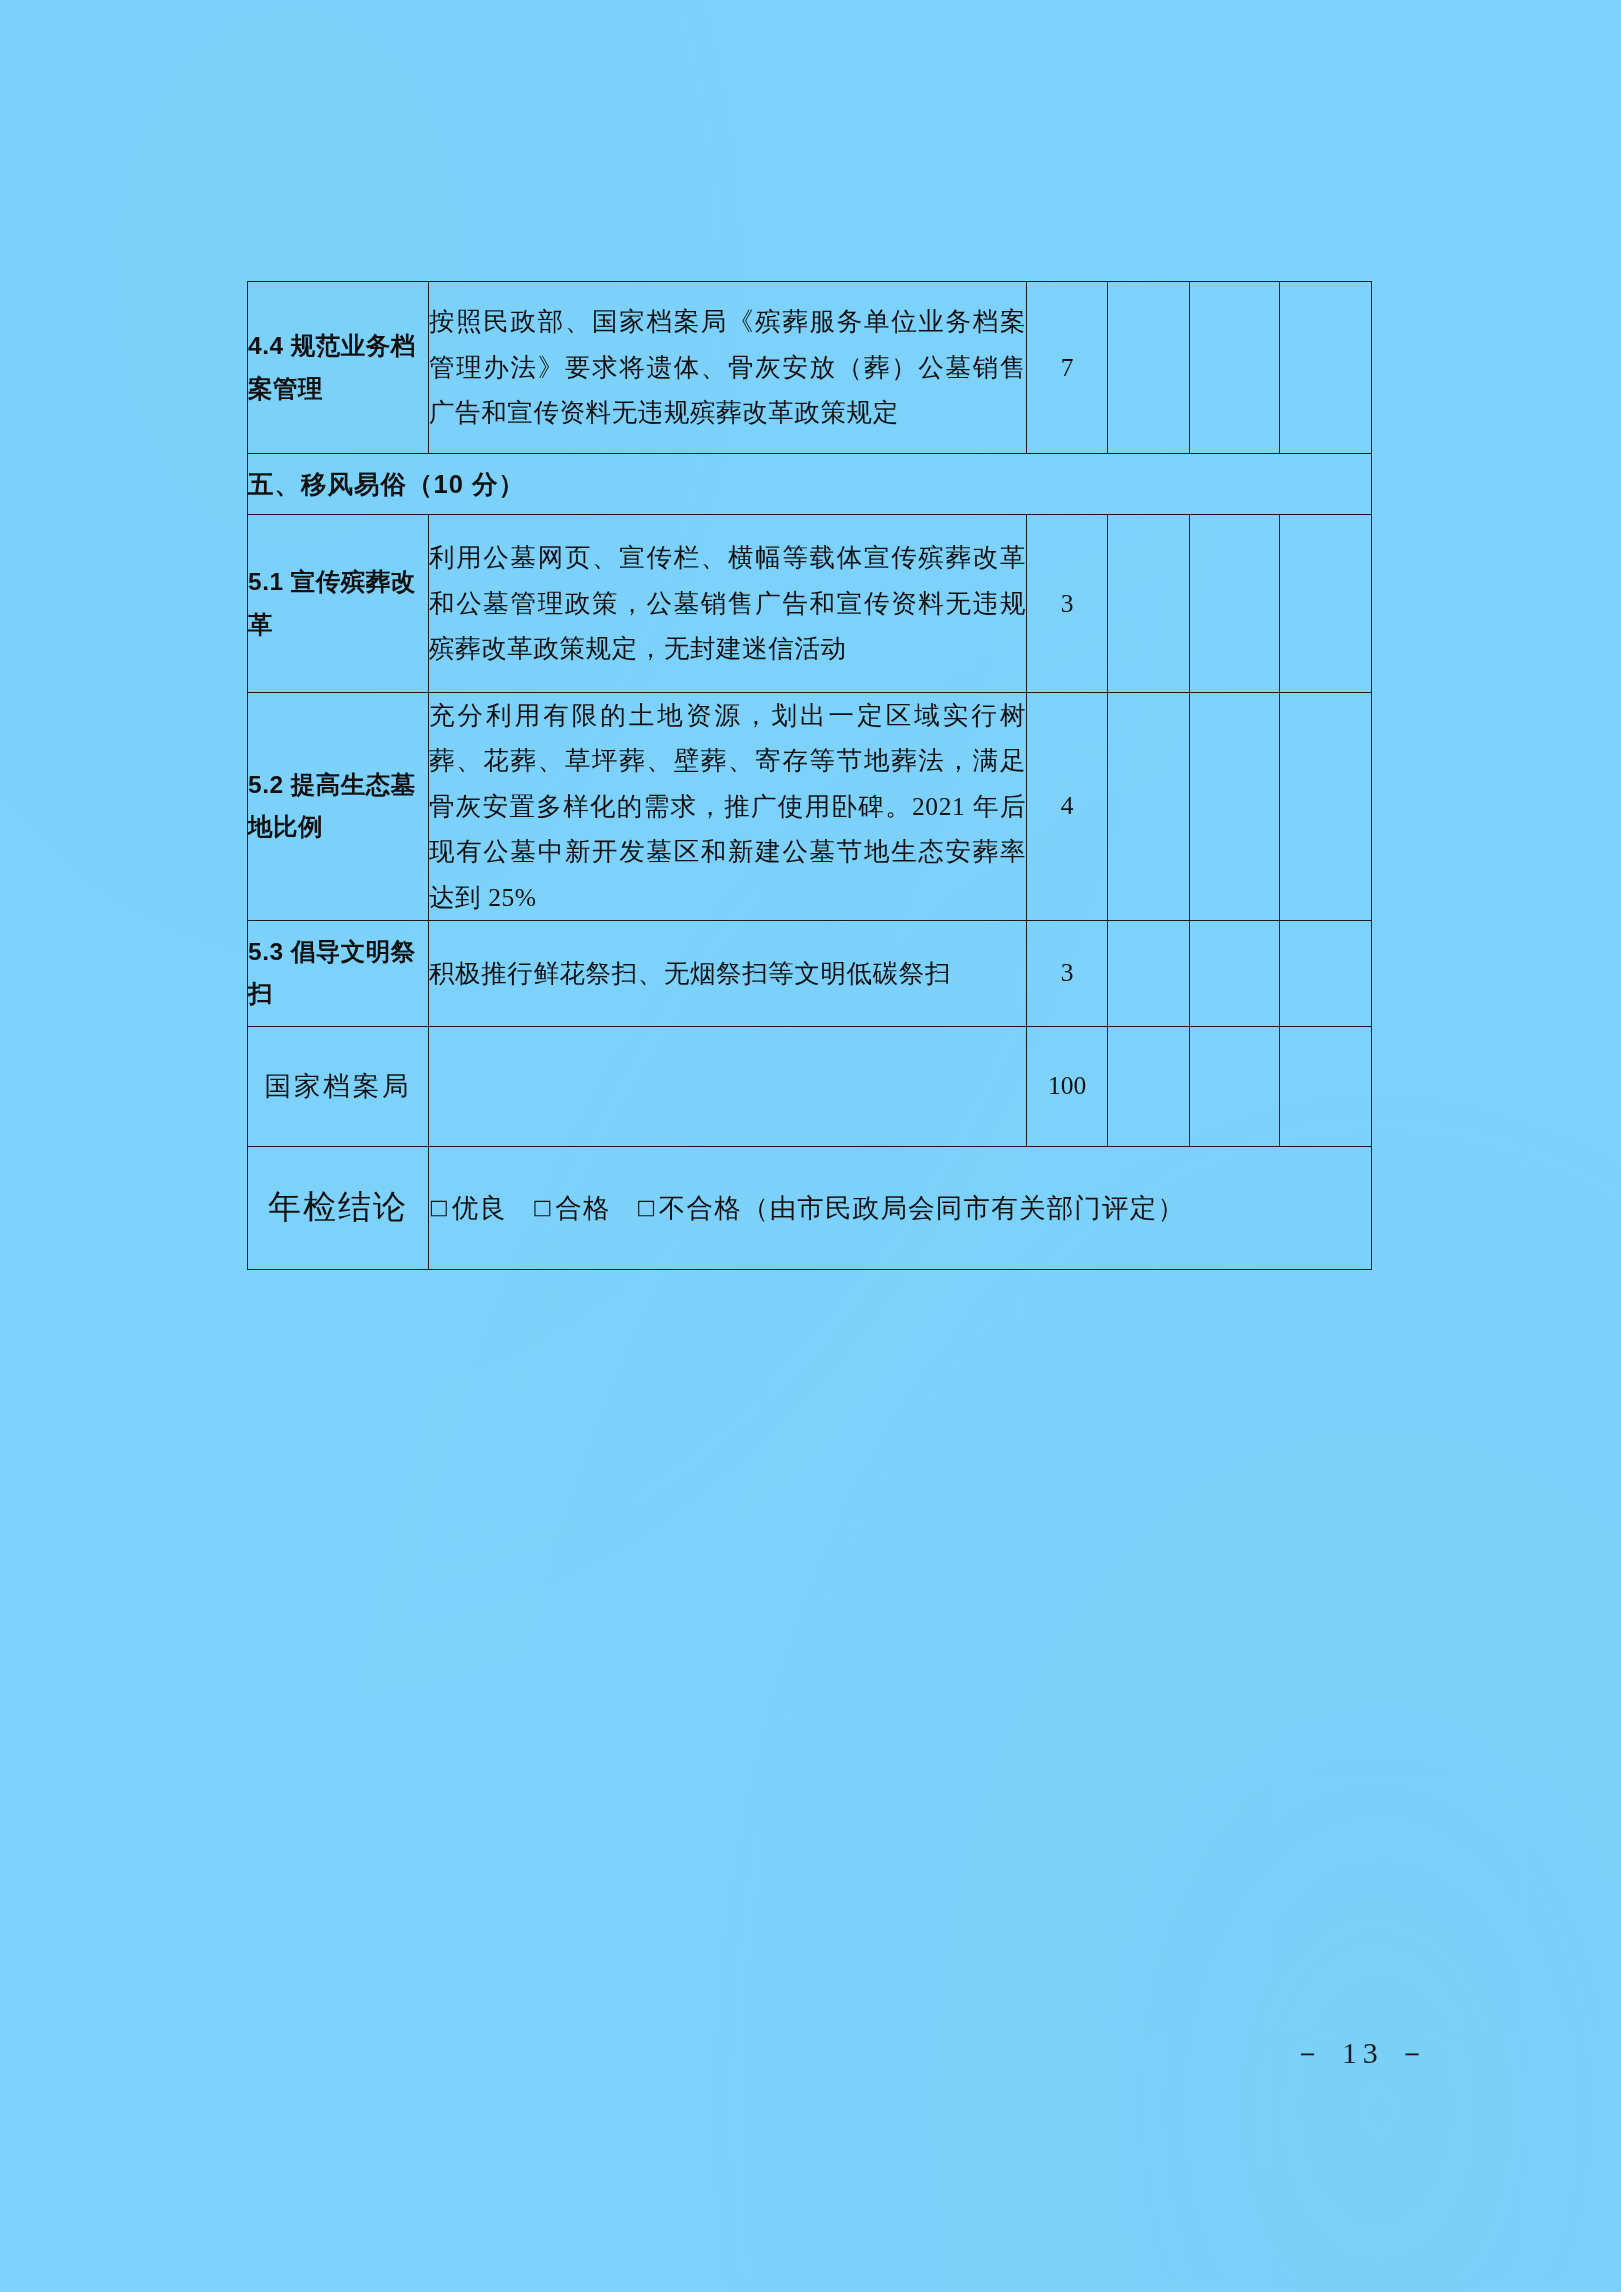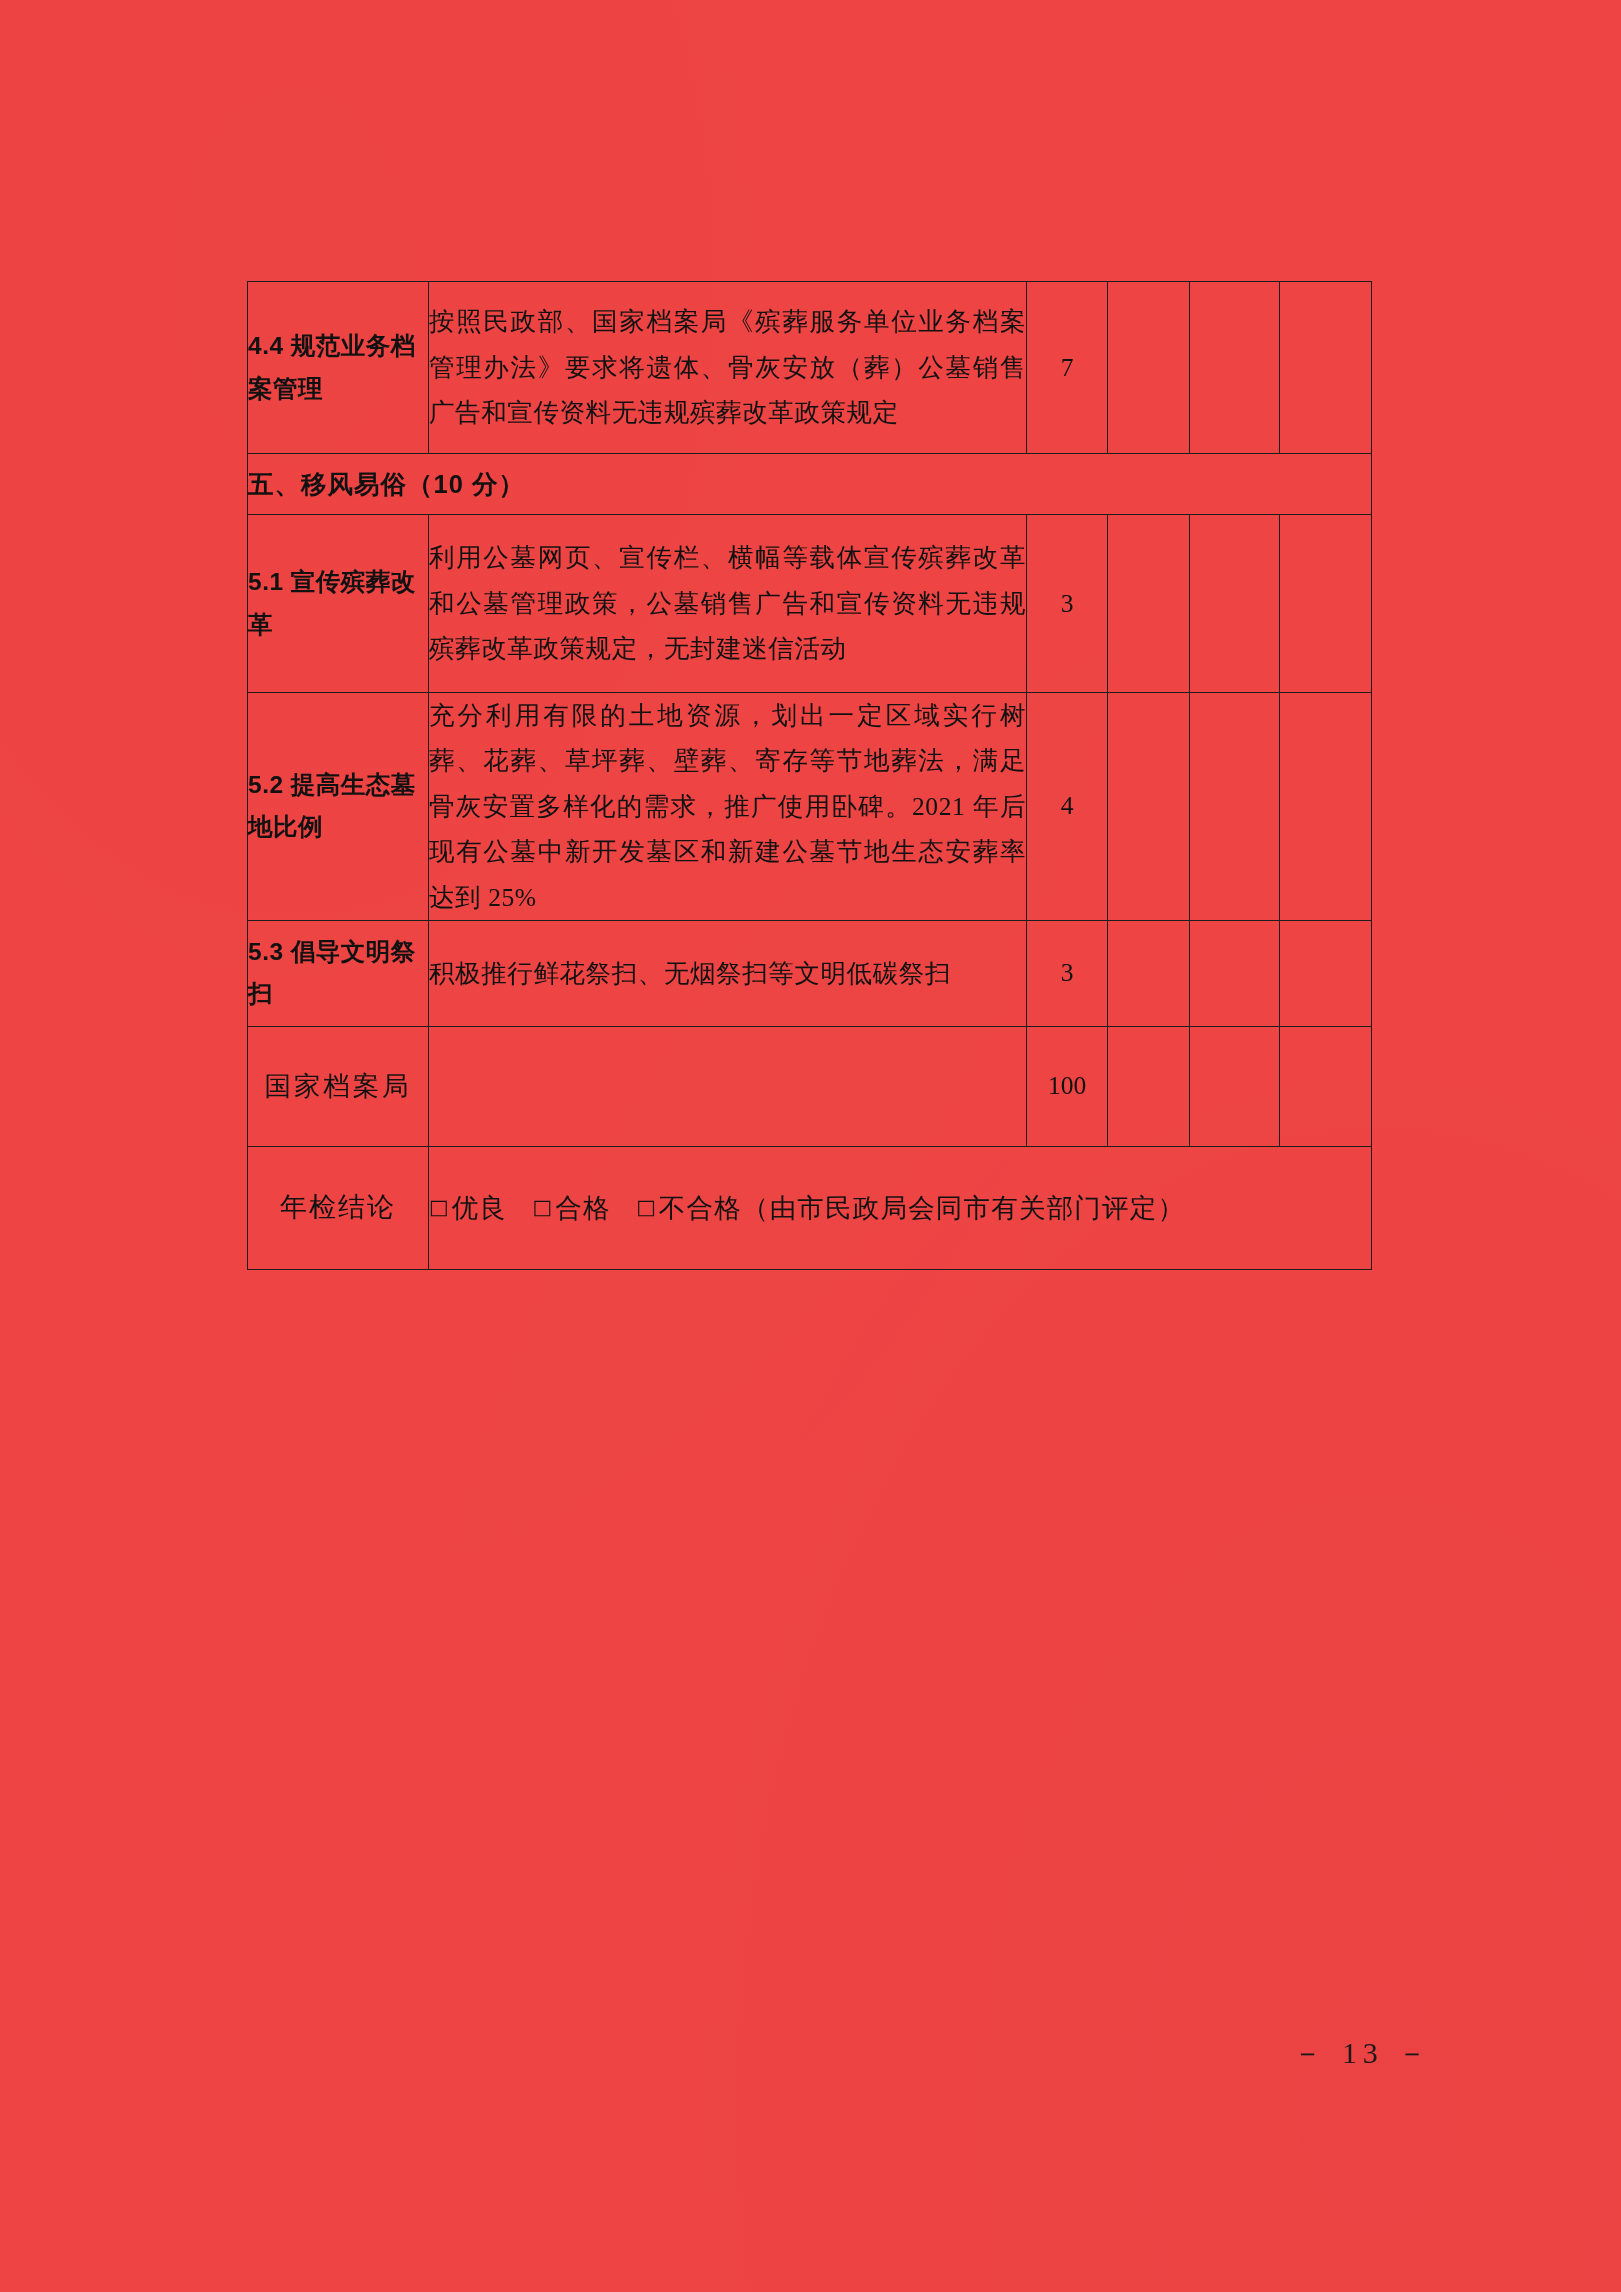--- a/index.html
+++ b/index.html
@@ -14,21 +14,21 @@
     font-family: "Liberation Serif", "DejaVu Serif", serif;
     color: #111111;
     position: relative;
     overflow: hidden;
   }
 
   
   .page {
     position: absolute;
     inset: 0;
-    background: #ef4444;
+    background: #7dd3fc;
   }
 
   .scan-noise {
     position: absolute;
     inset: 0;
     pointer-events: none;
     background:
       radial-gradient(ellipse at 18% 12%, rgba(0,0,0,0.012), rgba(0,0,0,0) 60%),
       radial-gradient(ellipse at 85% 92%, rgba(0,0,0,0.015), rgba(0,0,0,0) 62%);
   }
@@ -94,21 +94,21 @@
   .cell-total-label {
     text-align: center;
     font-size: 26.5px;
     letter-spacing: 2.9px;
     font-family: "Liberation Serif", "DejaVu Serif", serif;
     padding: 9.8px 5.9px;
   }
 
   .cell-conclusion-label {
     text-align: center;
-    font-size: 27px;
+    font-size: 33px;
     line-height: 1.75;
     letter-spacing: 2px;
     font-family: "Liberation Serif", "DejaVu Serif", serif;
     padding: 9.8px 19.6px;
     width: 103px;
   }
 
   .col-conc-label { width: 103px; }
 
   .cell-conclusion-body {

